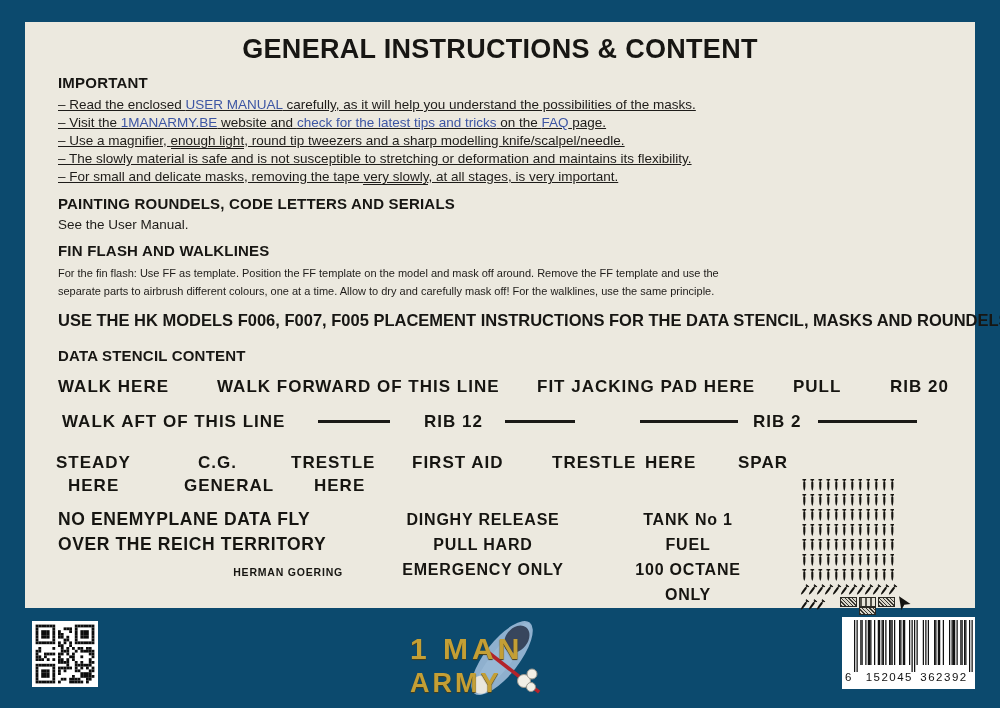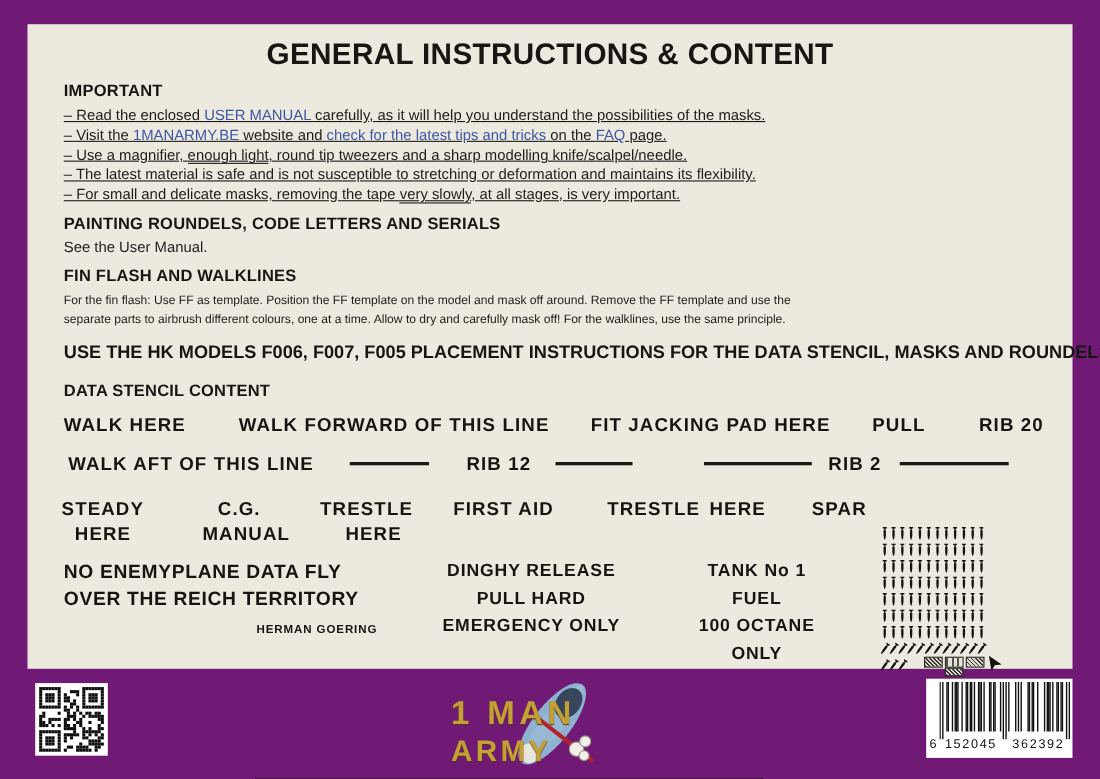--- a/index.html
+++ b/index.html
@@ -1,16 +1,16 @@
 <!DOCTYPE html>
 <html><head>
 <meta charset="utf-8">
 <style>
   html,body{margin:0;padding:0;background:#000;}
-  .sheet{position:relative;width:1000px;height:708px;background:#701a75;overflow:hidden;
+  .sheet{position:relative;width:1000px;height:708px;background:#0c4a6e;overflow:hidden;
          font-family:"Liberation Sans",sans-serif;}
   .page{position:absolute;left:25px;top:22px;width:950px;height:586px;background:#ECE9DF;color:#1E1C19;}
   .content{padding:4px 33px 0 33px;}
   .title{font-size:27px;font-weight:700;text-align:center;margin:8px 0 0 0;letter-spacing:.3px;color:#171613;}
   .h2{font-size:15px;font-weight:700;margin:9px 0 0 0;letter-spacing:.2px;color:#171613;}
   .body-line{font-size:13.5px;line-height:18px;margin-top:4px;white-space:nowrap;}
   .bullets{margin-top:5px;}
   .bullet{font-size:13.5px;line-height:18px;white-space:nowrap;text-decoration:underline;}
   .lnk{color:#3D56A4;cursor:pointer;}
   .und{border-bottom:1.2px solid #1E1C19;}
@@ -33,21 +33,21 @@
   .stencil-cluster{position:absolute;left:782px;top:233px;width:56px;height:16px;}
   .hrect{position:absolute;height:8px;width:15px;border:1px solid #2a2923;
          background:repeating-linear-gradient(45deg,#3a3831 0 1px,#d9d6ca 1px 2.6px);}
   .hrect.mid{background:repeating-linear-gradient(90deg,#55534a 0 2px,#e6e3d8 2px 5px);}
   .cursor-arrow{position:absolute;left:838px;top:232px;}
   .qr{position:absolute;left:32px;top:621px;width:66px;height:66px;background:#fff;}
   .barcode{position:absolute;left:842px;top:617px;width:133px;height:72px;background:#fff;}
   .barcode svg{position:absolute;left:12px;top:3px;}
   .bc-digits{position:absolute;left:0;top:54px;width:133px;font-size:11.5px;color:#111;}
   .bc-d1{position:absolute;left:3px;top:0;}
-  .bc-d2{position:absolute;left:17px;top:0;width:54px;text-align:left;letter-spacing:1.5px;}
+  .bc-d2{position:absolute;left:17px;top:0;width:54px;text-align:right;letter-spacing:1.5px;}
   .bc-d3{position:absolute;left:75px;top:0;width:54px;text-align:center;letter-spacing:1.5px;}
   .logo{position:absolute;left:402px;top:608px;width:160px;height:100px;}
   .logo-plane{position:absolute;left:48px;top:0;}
   .logo-text{position:absolute;left:8px;top:26px;font-weight:700;color:#C49F35;
              text-shadow:0 1px 1px #4a3c12;line-height:1;}
   .logo-l1{font-size:30px;letter-spacing:4px;}
   .logo-l2{font-size:27px;letter-spacing:3px;margin-top:6px;}
 </style>
 </head>
 <body>
@@ -55,21 +55,21 @@
 <div class="sheet">
   <div class="page">
     <div class="content">
       <h1 class="title">GENERAL INSTRUCTIONS &amp; CONTENT</h1>
 
       <div class="h2">IMPORTANT</div>
       <div class="bullets">
         <div class="bullet"><span>– Read the enclosed </span><span class="lnk">USER MANUAL</span><span> carefully, as it will help you understand the possibilities of the masks.</span></div>
         <div class="bullet"><span>– Visit the </span><span class="lnk">1MANARMY.BE</span><span> website and </span><span class="lnk">check for the latest tips and tricks</span><span> on the </span><span class="lnk">FAQ</span><span> page.</span></div>
         <div class="bullet"><span>– Use a magnifier, </span><span class="und">enough light</span><span>, round tip tweezers and a sharp modelling knife/scalpel/needle.</span></div>
-        <div class="bullet"><span>– The latest material is safe and is not susceptible to stretching or deformation and maintains its flexibility.</span></div>
+        <div class="bullet"><span>– The slowly material is safe and is not susceptible to stretching or deformation and maintains its flexibility.</span></div>
         <div class="bullet"><span>– For small and delicate masks, removing the tape </span><span class="und">very slowly</span><span>, at all stages, is very important.</span></div>
       </div>
 
       <div class="h2">PAINTING ROUNDELS, CODE LETTERS AND SERIALS</div>
       <div class="body-line">See the User Manual.</div>
 
       <div class="h2" style="margin-top:8px">FIN FLASH AND WALKLINES</div>
       <div class="para">
         <div class="pline">For the fin flash: Use FF as template. Position the FF template on the model and mask off around. Remove the FF template and use the</div>
         <div class="pline">separate parts to airbrush different colours, one at a time. Allow to dry and carefully mask off! For the walklines, use the same principle.</div>
@@ -97,21 +97,21 @@
 
         <div class="sw" style="left:-2px;top:89px">STEADY</div>
         <div class="sw" style="left:140px;top:89px">C.G.</div>
         <div class="sw" style="left:233px;top:89px">TRESTLE</div>
         <div class="sw" style="left:354px;top:89px">FIRST AID</div>
         <div class="sw" style="left:494px;top:89px">TRESTLE</div>
         <div class="sw" style="left:587px;top:89px">HERE</div>
         <div class="sw" style="left:680px;top:89px">SPAR</div>
 
         <div class="sw" style="left:10px;top:112px">HERE</div>
-        <div class="sw" style="left:126px;top:112px">MANUAL</div>
+        <div class="sw" style="left:126px;top:112px">GENERAL</div>
         <div class="sw" style="left:256px;top:112px">HERE</div>
 
         <div class="quote">
           <div>NO ENEMYPLANE DATA FLY</div>
           <div>OVER THE REICH TERRITORY</div>
           <div class="attrib">HERMAN GOERING</div>
         </div>
 
         <div class="ccol" style="left:335px;width:180px">
           <div>DINGHY RELEASE</div>

